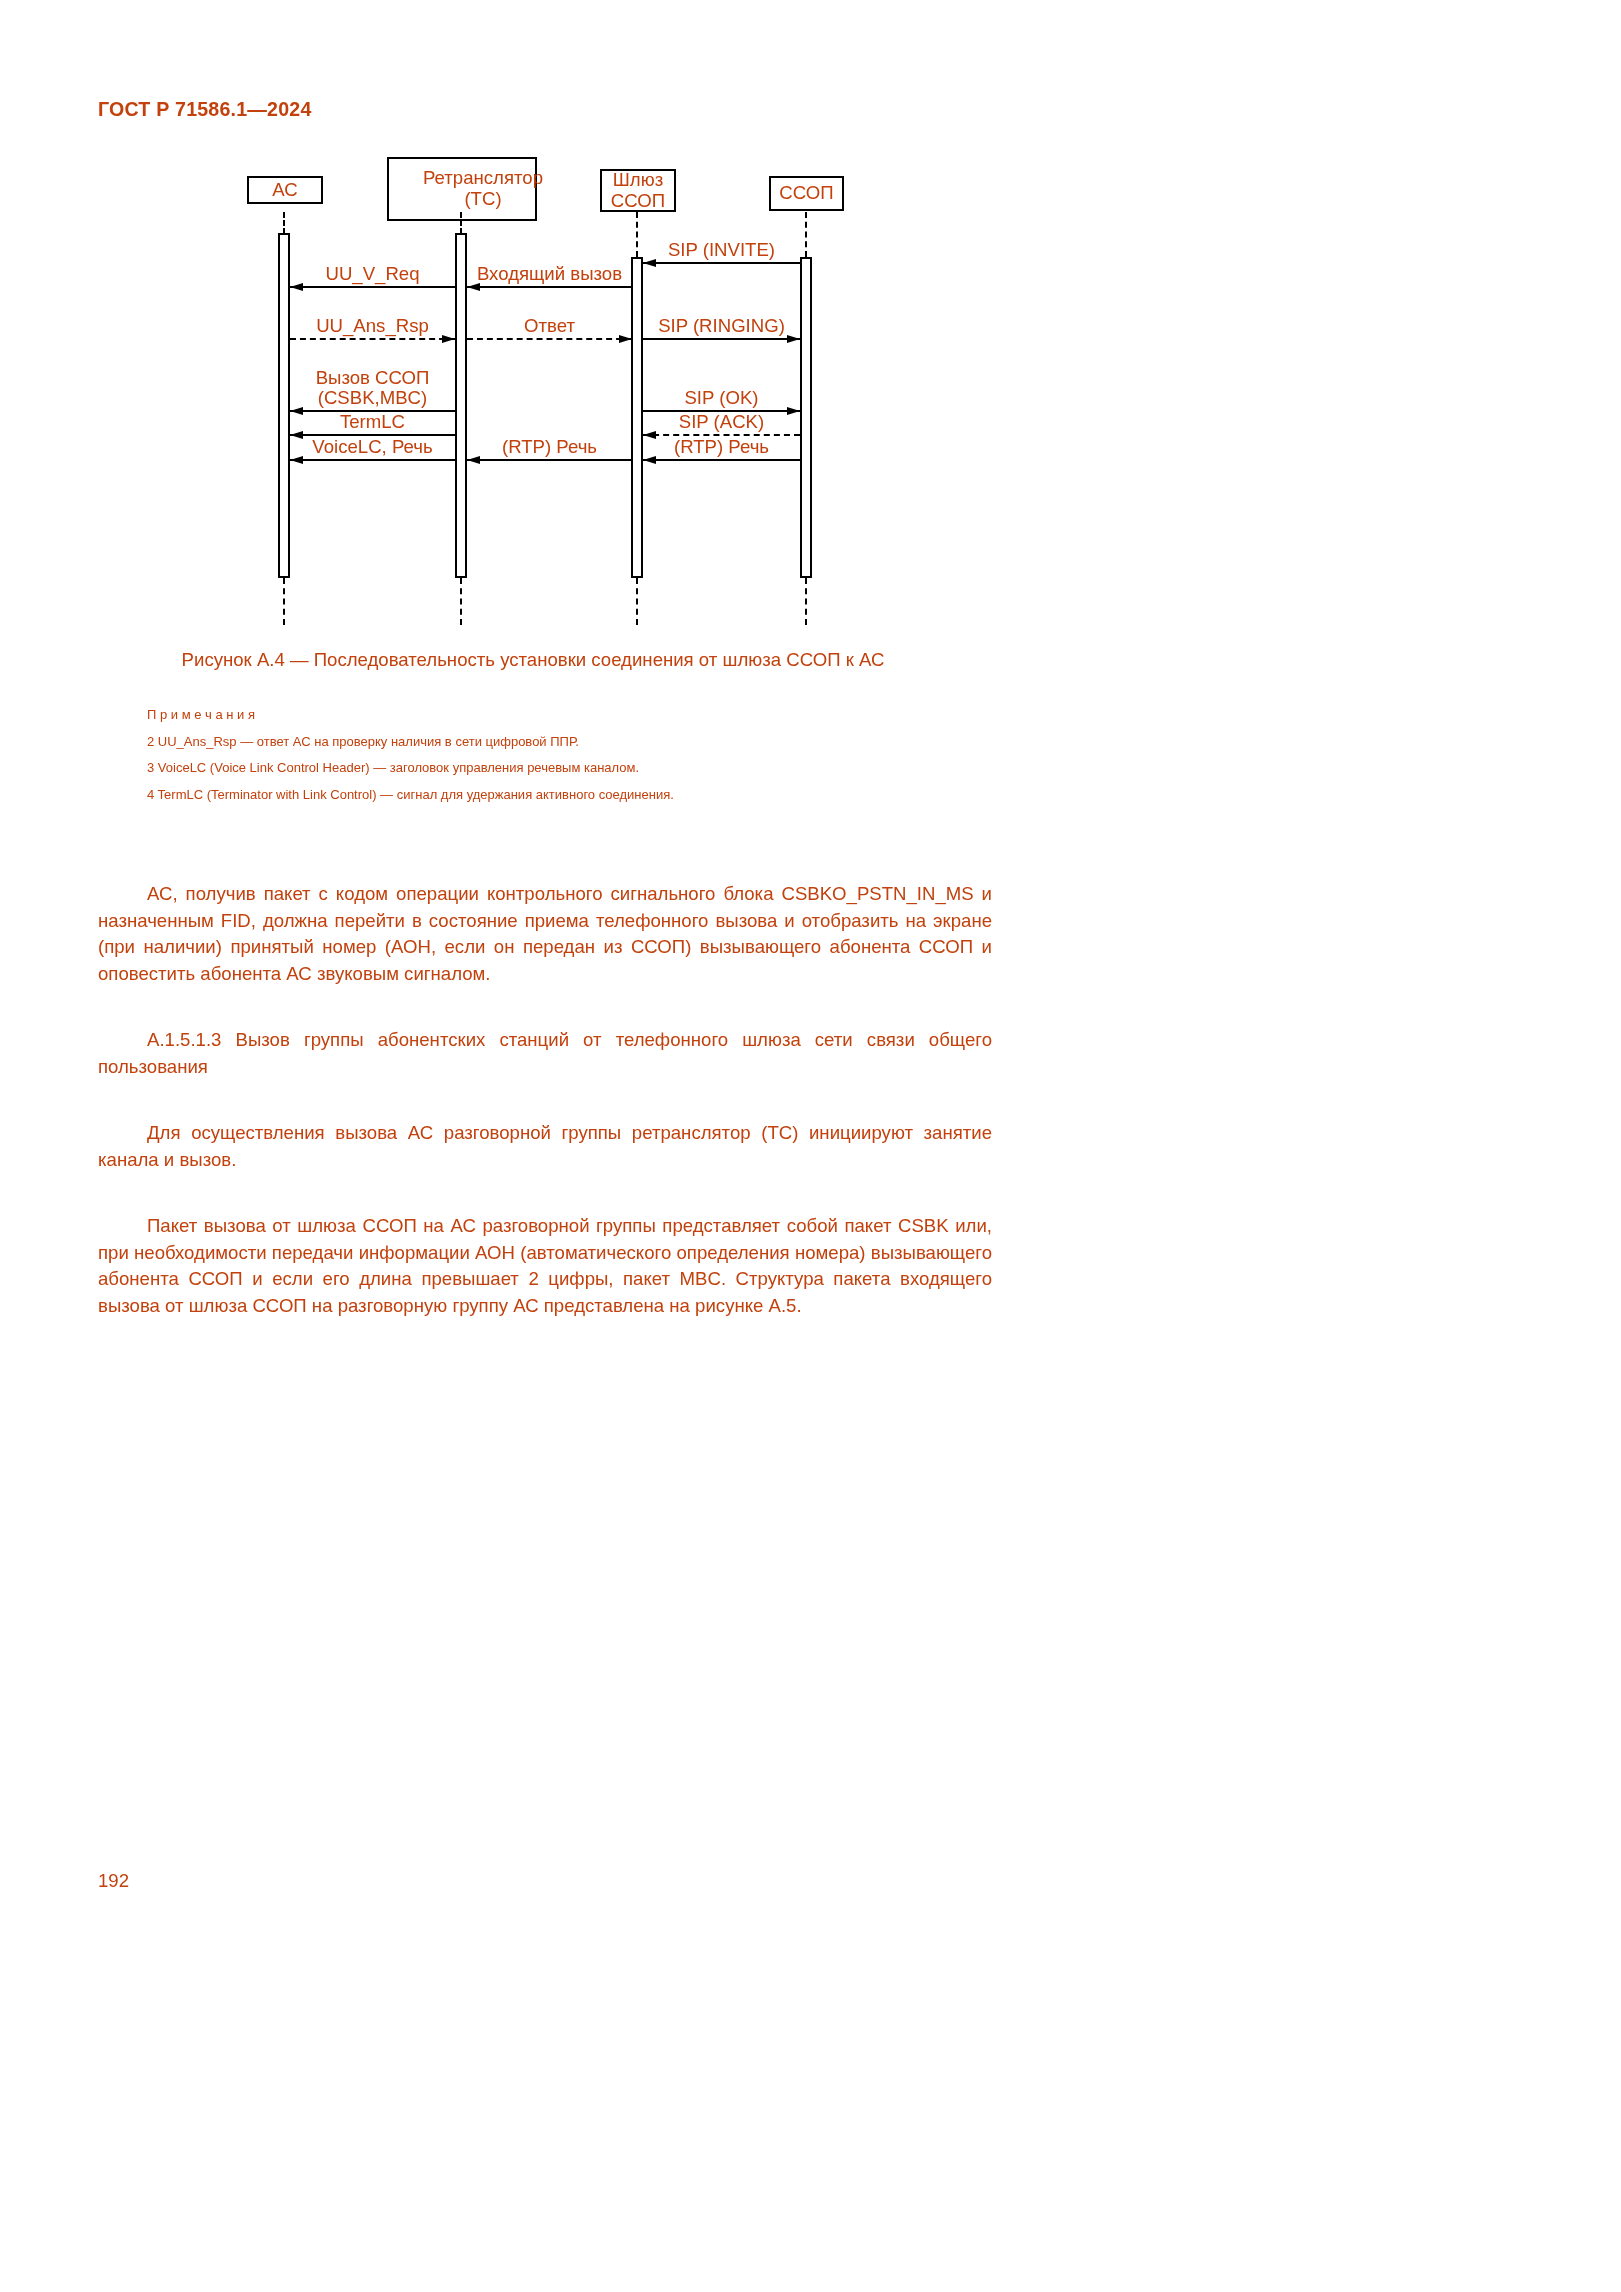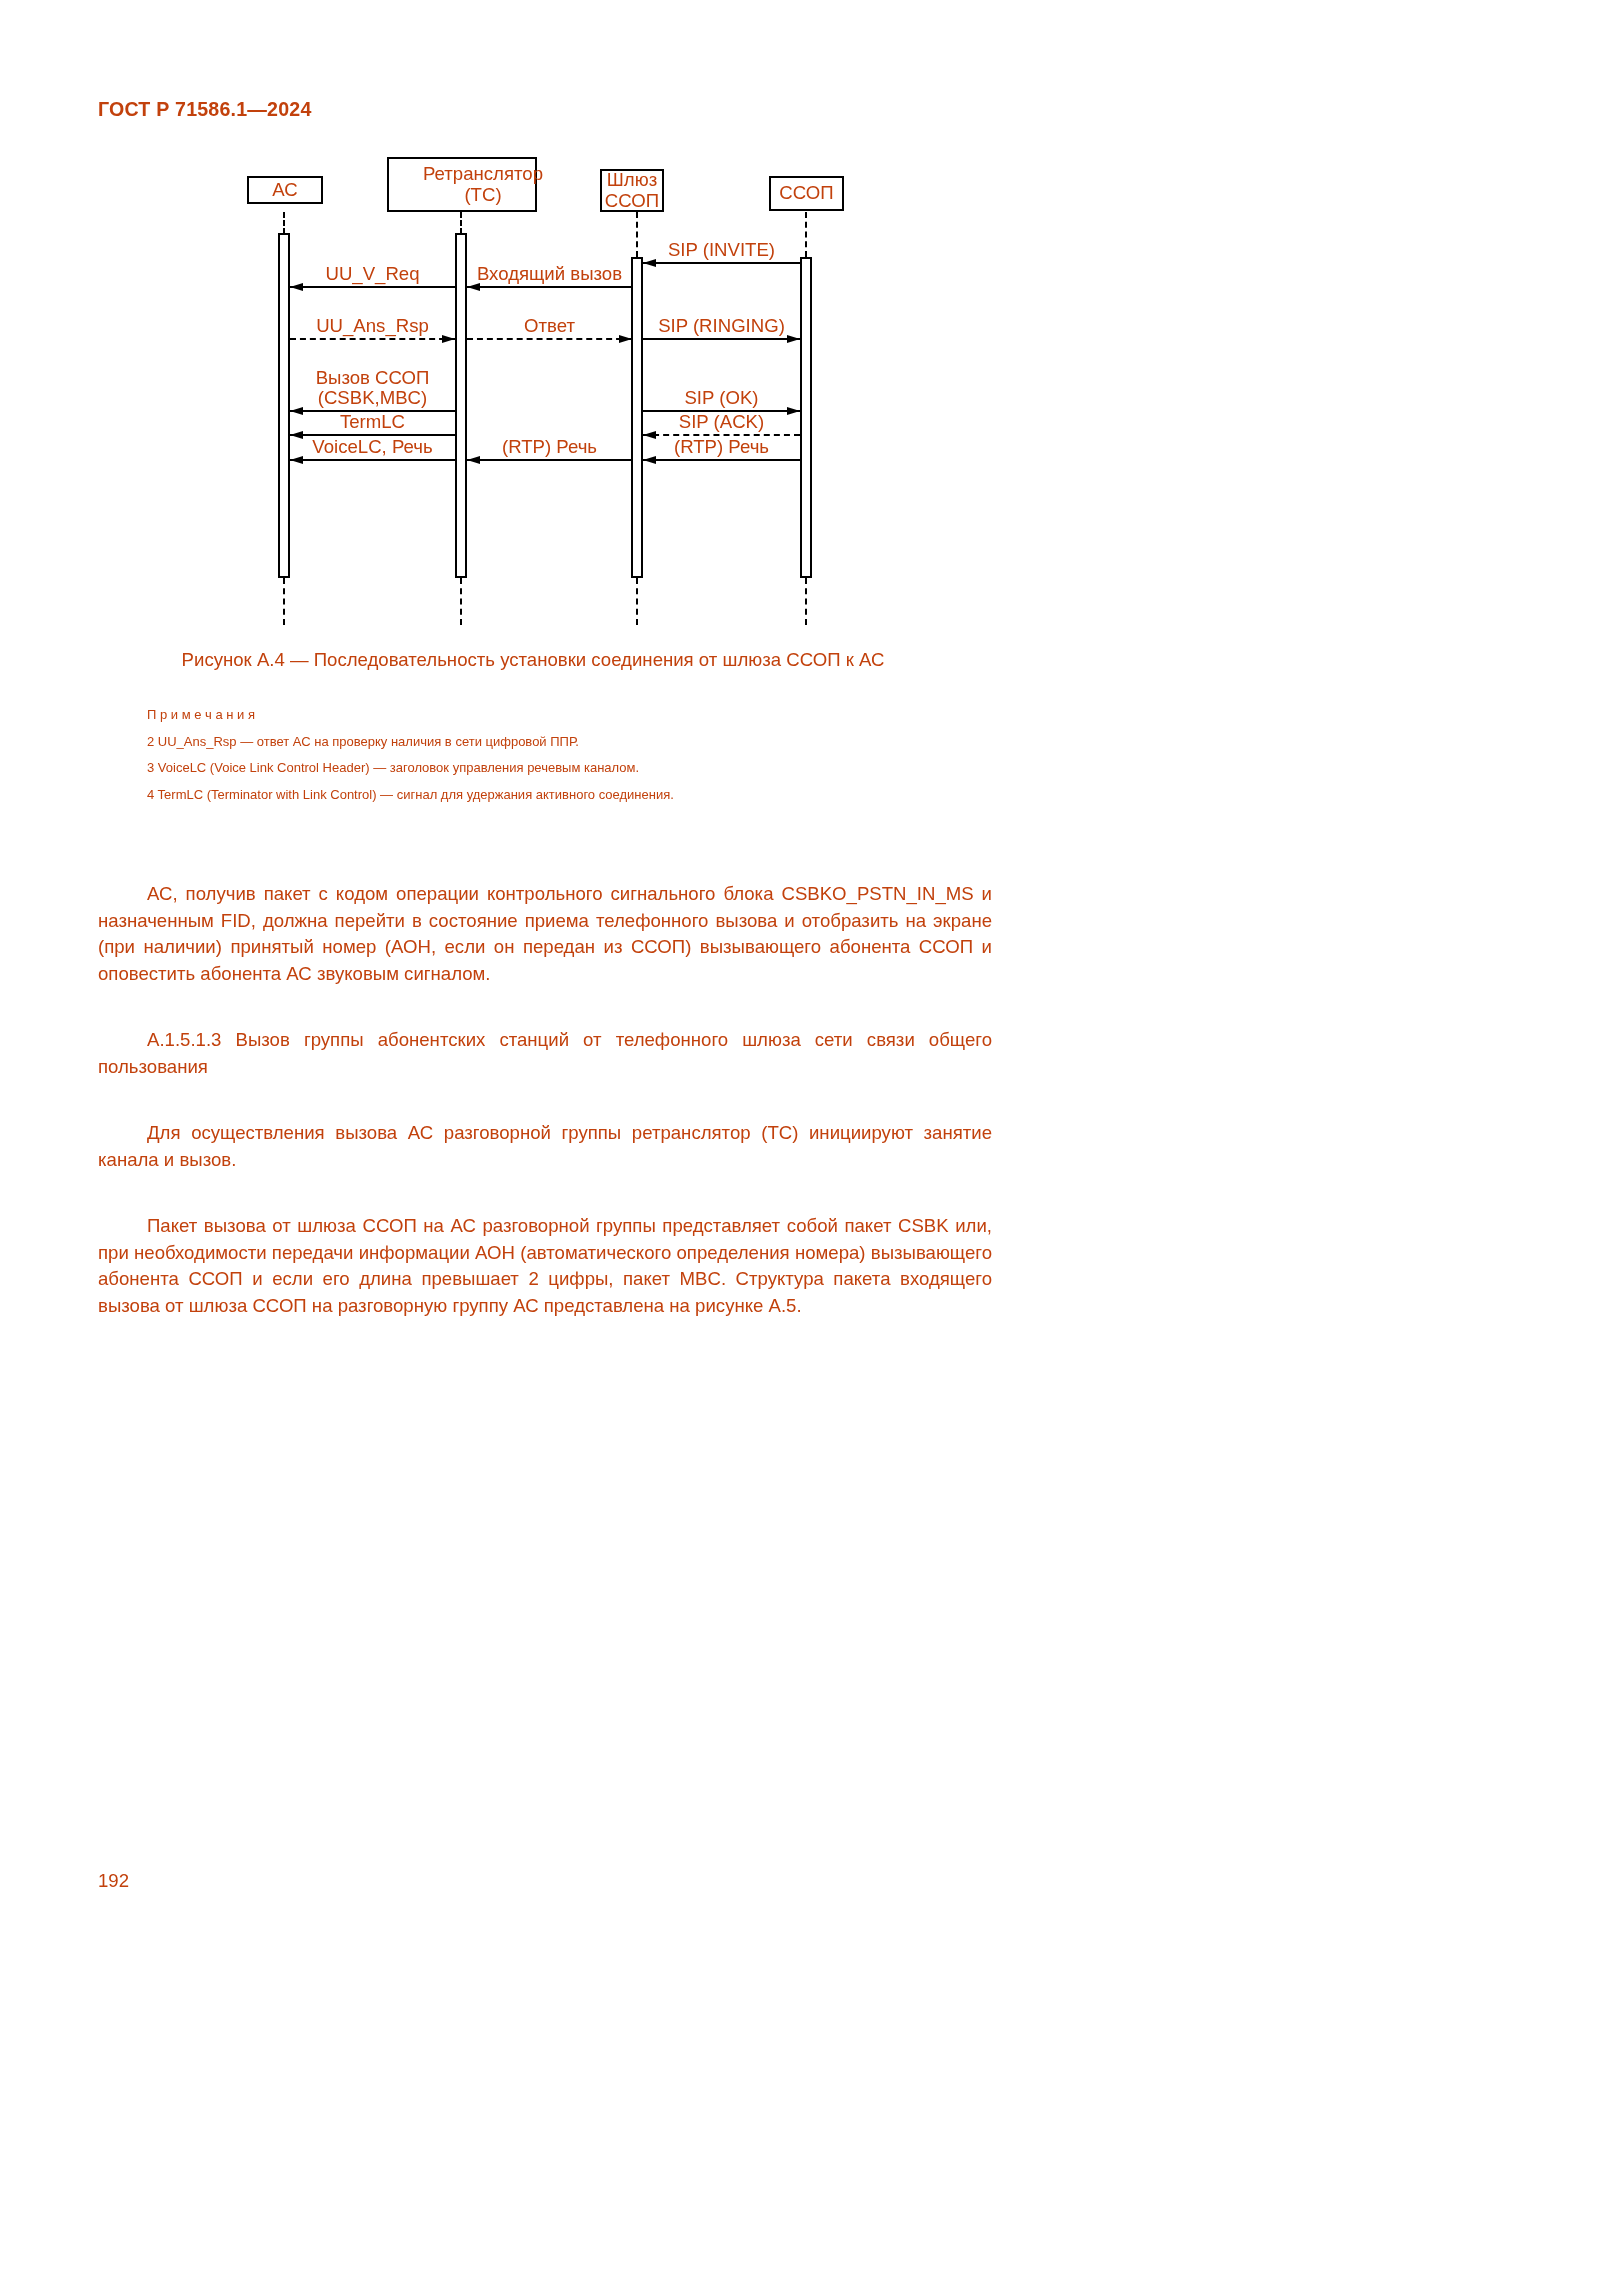--- a/index.html
+++ b/index.html
@@ -50,24 +50,24 @@
 
 <div class="page">
 
   <div class="doc-header">ГОСТ Р 71586.1—2024</div>
 
   <div>
 
     <div class="actor-box" style="left:247px; top:176px; width:76px; height:28px;">
       <span>АС</span>
     </div>
-    <div class="actor-box" style="left:387px; top:157px; width:150px; height:55px;padding-left:42px;">
+    <div class="actor-box" style="left:387px; top:157px; width:150px; height:64px;padding-left:42px;">
       <span>Ретранслятор (ТС)</span>
     </div>
-    <div class="actor-box" style="left:600px; top:169px; width:64px; height:43px;">
+    <div class="actor-box" style="left:600px; top:169px; width:76px; height:43px;">
       <span>Шлюз
 ССОП</span>
     </div>
     <div class="actor-box" style="left:769px; top:176px; width:75px; height:35px;">
       <span>ССОП</span>
     </div>
 
     <div class="lifeline" style="left:283px; top:212px; height:21.6px;"></div>
     <div class="lifeline" style="left:460px; top:212px; height:21.6px;"></div>
     <div class="lifeline" style="left:636px; top:212px; height:45px;"></div>

